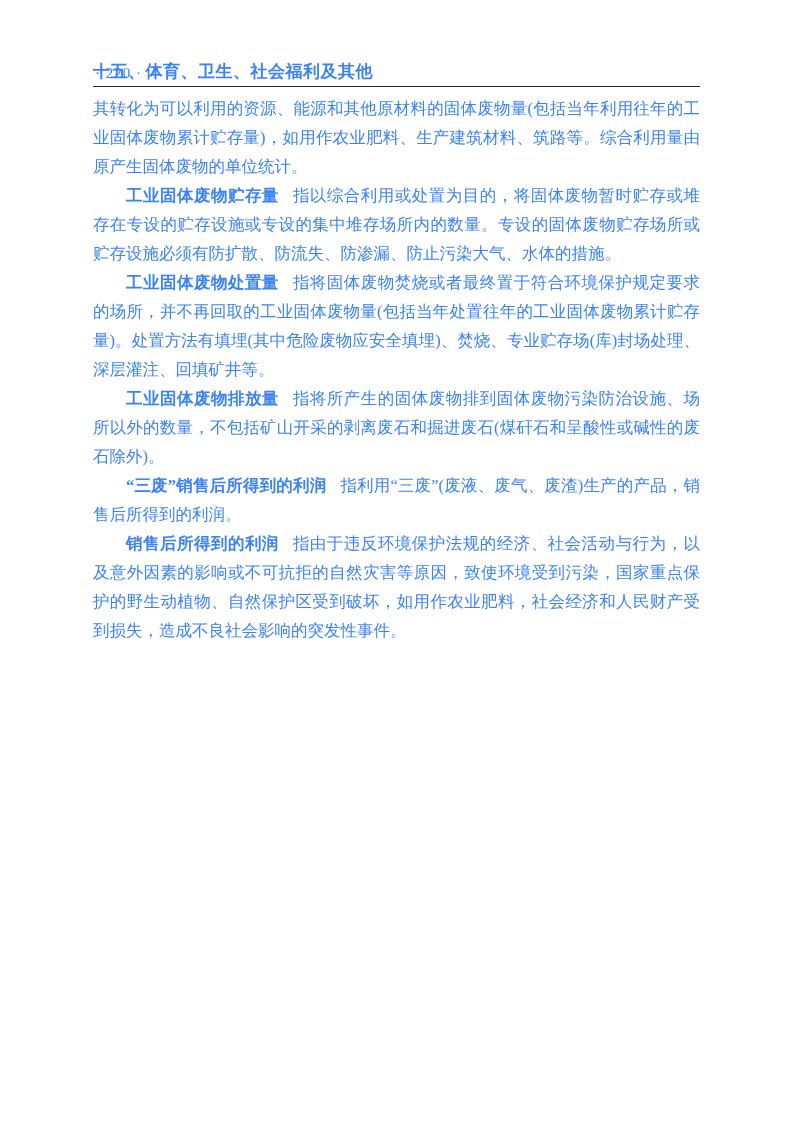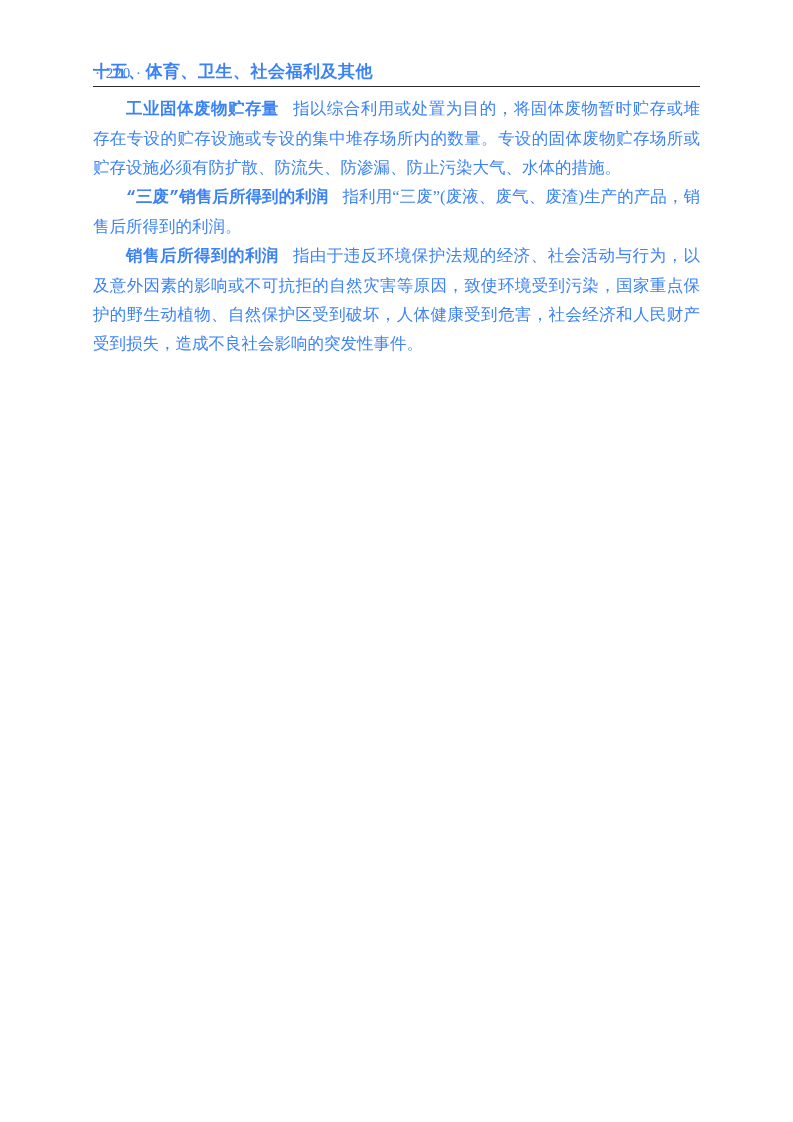--- a/index.html
+++ b/index.html
@@ -52,42 +52,45 @@
     margin: 0;
     font-size: 16.5px;
     line-height: 29px;
     text-align: justify;
     text-justify: inter-ideograph;
   }
   .para.indent {
     text-indent: 2em;
   }
   .term {
-    font-family: Liberation Mono, monospace;
+    font-family: Liberation Serif, serif;
     font-weight: 700;
     margin-right: 0.85em;
   }
 </style>
 </head>
 <body>
 
 <div class="page">
 
   <div class="header">
     <span class="page-number">· 220 ·</span>
     <span class="section-title">十五、体育、卫生、社会福利及其他</span>
   </div>
 
   <div class="body-text">
 
+    <p class="para"><span>其转化为可以利用的资源、能源和其他原材料的固体废物量(包括当年利用往年的工业固体废物累计贮存量)，如用作农业肥料、生产建筑材料、筑路等。综合利用量由原产生固体废物的单位统计。</span></p>
 
     <p class="para indent"><span class="term">工业固体废物贮存量</span><span>指以综合利用或处置为目的，将固体废物暂时贮存或堆存在专设的贮存设施或专设的集中堆存场所内的数量。专设的固体废物贮存场所或贮存设施必须有防扩散、防流失、防渗漏、防止污染大气、水体的措施。</span></p>
 
+    <p class="para indent"><span class="term">工业固体废物处置量</span><span>指将固体废物焚烧或者最终置于符合环境保护规定要求的场所，并不再回取的工业固体废物量(包括当年处置往年的工业固体废物累计贮存量)。处置方法有填埋(其中危险废物应安全填埋)、焚烧、专业贮存场(库)封场处理、深层灌注、回填矿井等。</span></p>
 
+    <p class="para indent"><span class="term">工业固体废物排放量</span><span>指将所产生的固体废物排到固体废物污染防治设施、场所以外的数量，不包括矿山开采的剥离废石和掘进废石(煤矸石和呈酸性或碱性的废石除外)。</span></p>
 
 
     <p class="para indent"><span class="term">“三废”销售后所得到的利润</span><span>指利用“三废”(废液、废气、废渣)生产的产品，销售后所得到的利润。</span></p>
 
-    <p class="para indent"><span class="term">销售后所得到的利润</span><span>指由于违反环境保护法规的经济、社会活动与行为，以及意外因素的影响或不可抗拒的自然灾害等原因，致使环境受到污染，国家重点保护的野生动植物、自然保护区受到破坏，人体健康受到危害，社会经济和人民财产受到损失，造成不良社会影响的突发性事件。</span></p>
+    <p class="para indent"><span class="term">销售后所得到的利润</span><span>指由于违反环境保护法规的经济、社会活动与行为，以及意外因素的影响或不可抗拒的自然灾害等原因，致使环境受到污染，国家重点保护的野生动植物、自然保护区受到破坏，如用作农业肥料，社会经济和人民财产受到损失，造成不良社会影响的突发性事件。</span></p>
 
   </div>
 
 </div>
 
 </body></html>

